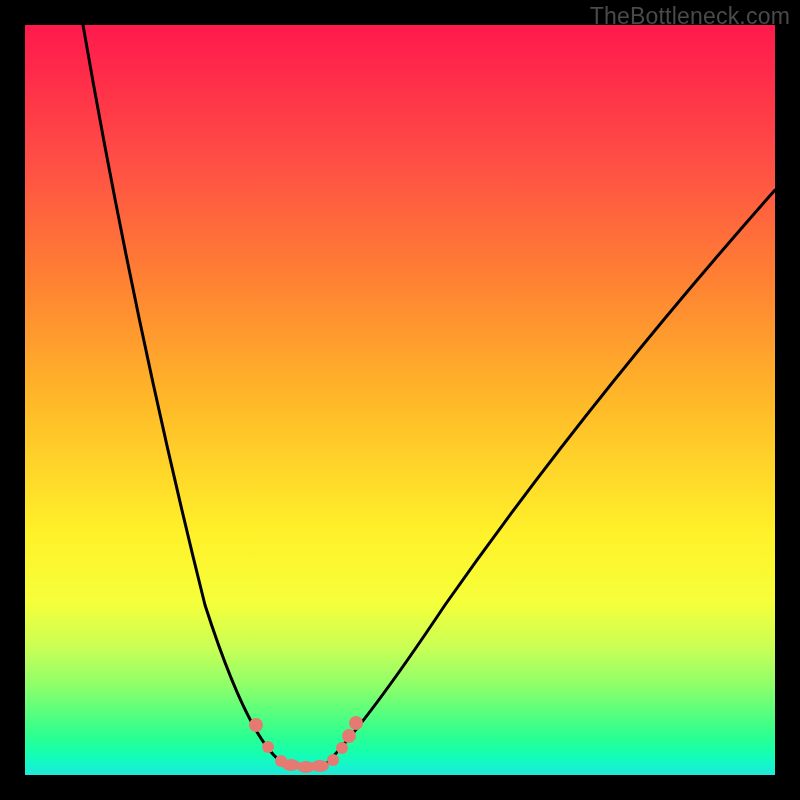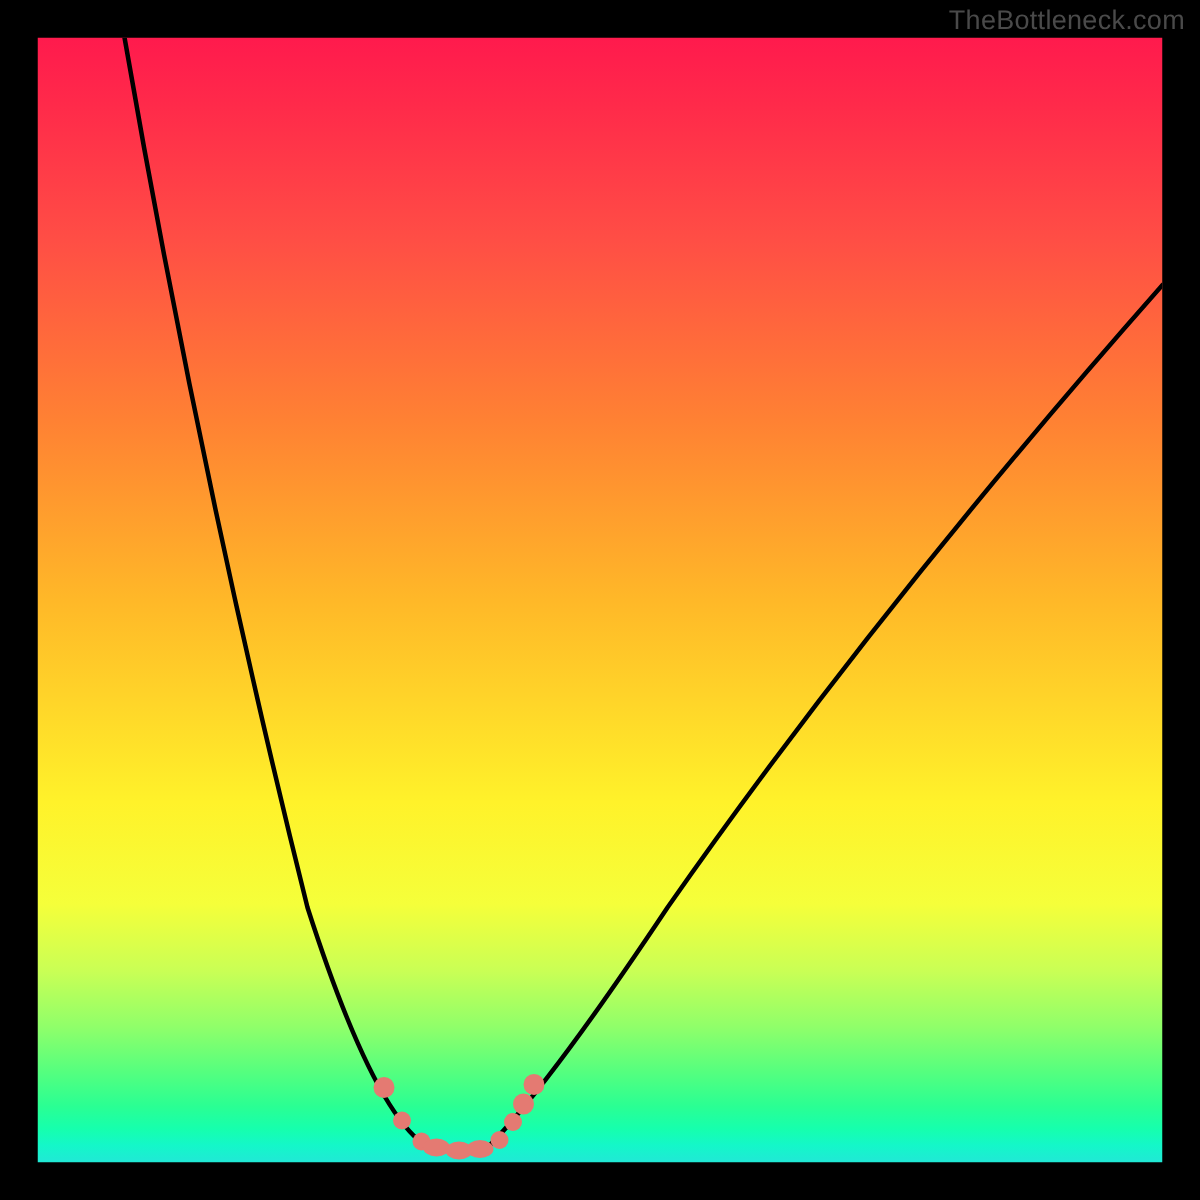--- a/index.html
+++ b/index.html
@@ -56,21 +56,21 @@
     left: 0;
     top: 0;
     width: 750px;
     height: 750px;
   }
   .watermark {
     position: absolute;
     top: 3px;
     right: 10px;
     color: #4a4a4a;
-    font-size: 18px;
+    font-size: 23px;
     font-weight: 500;
     letter-spacing: 0.2px;
     user-select: none;
   }
 </style>
 </head>
 <body>
 
 <div class="frame">
   <div class="plot">

